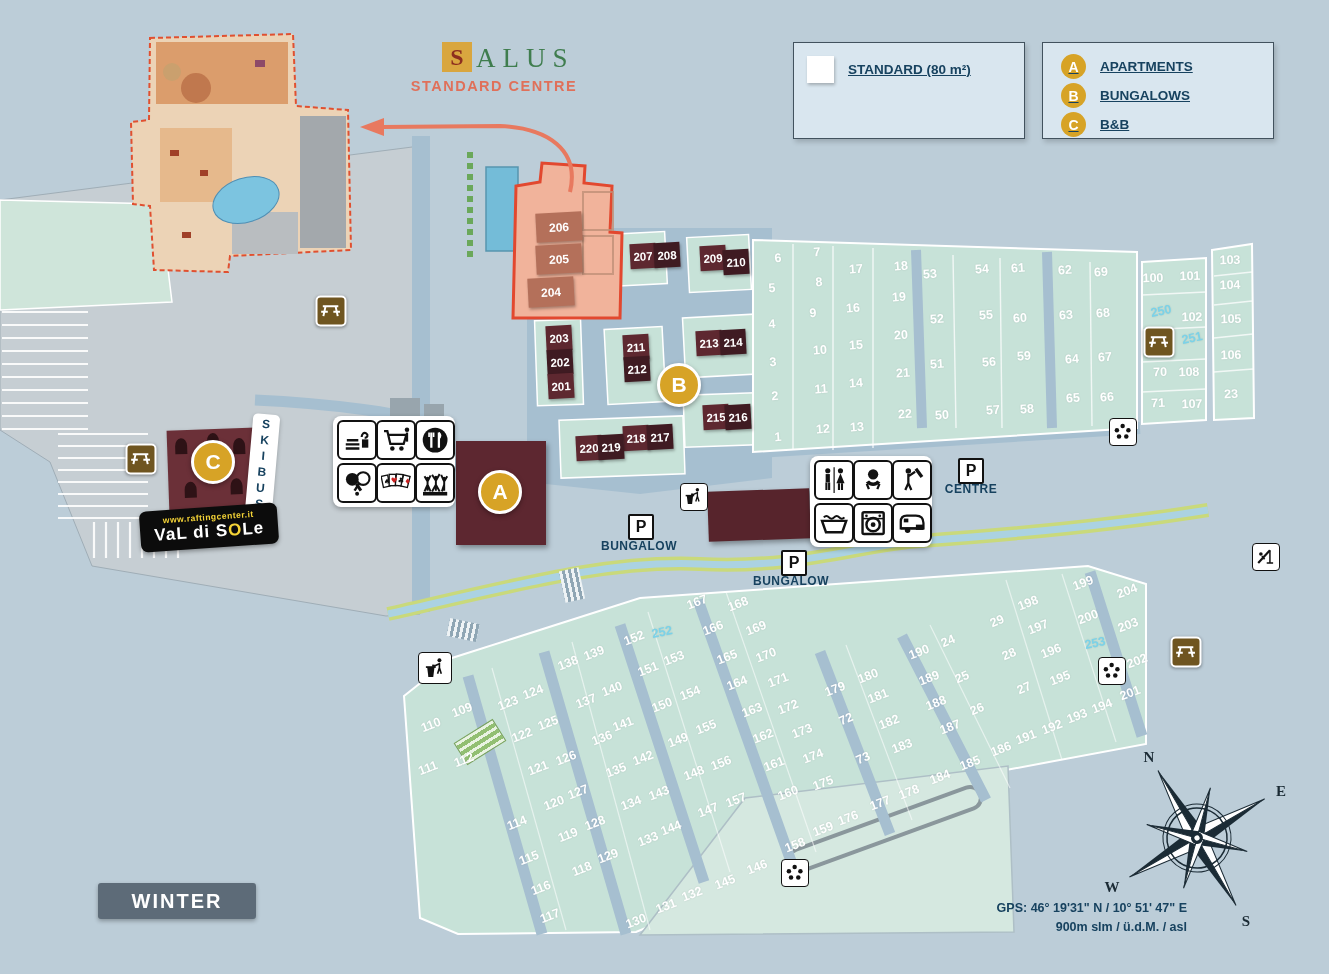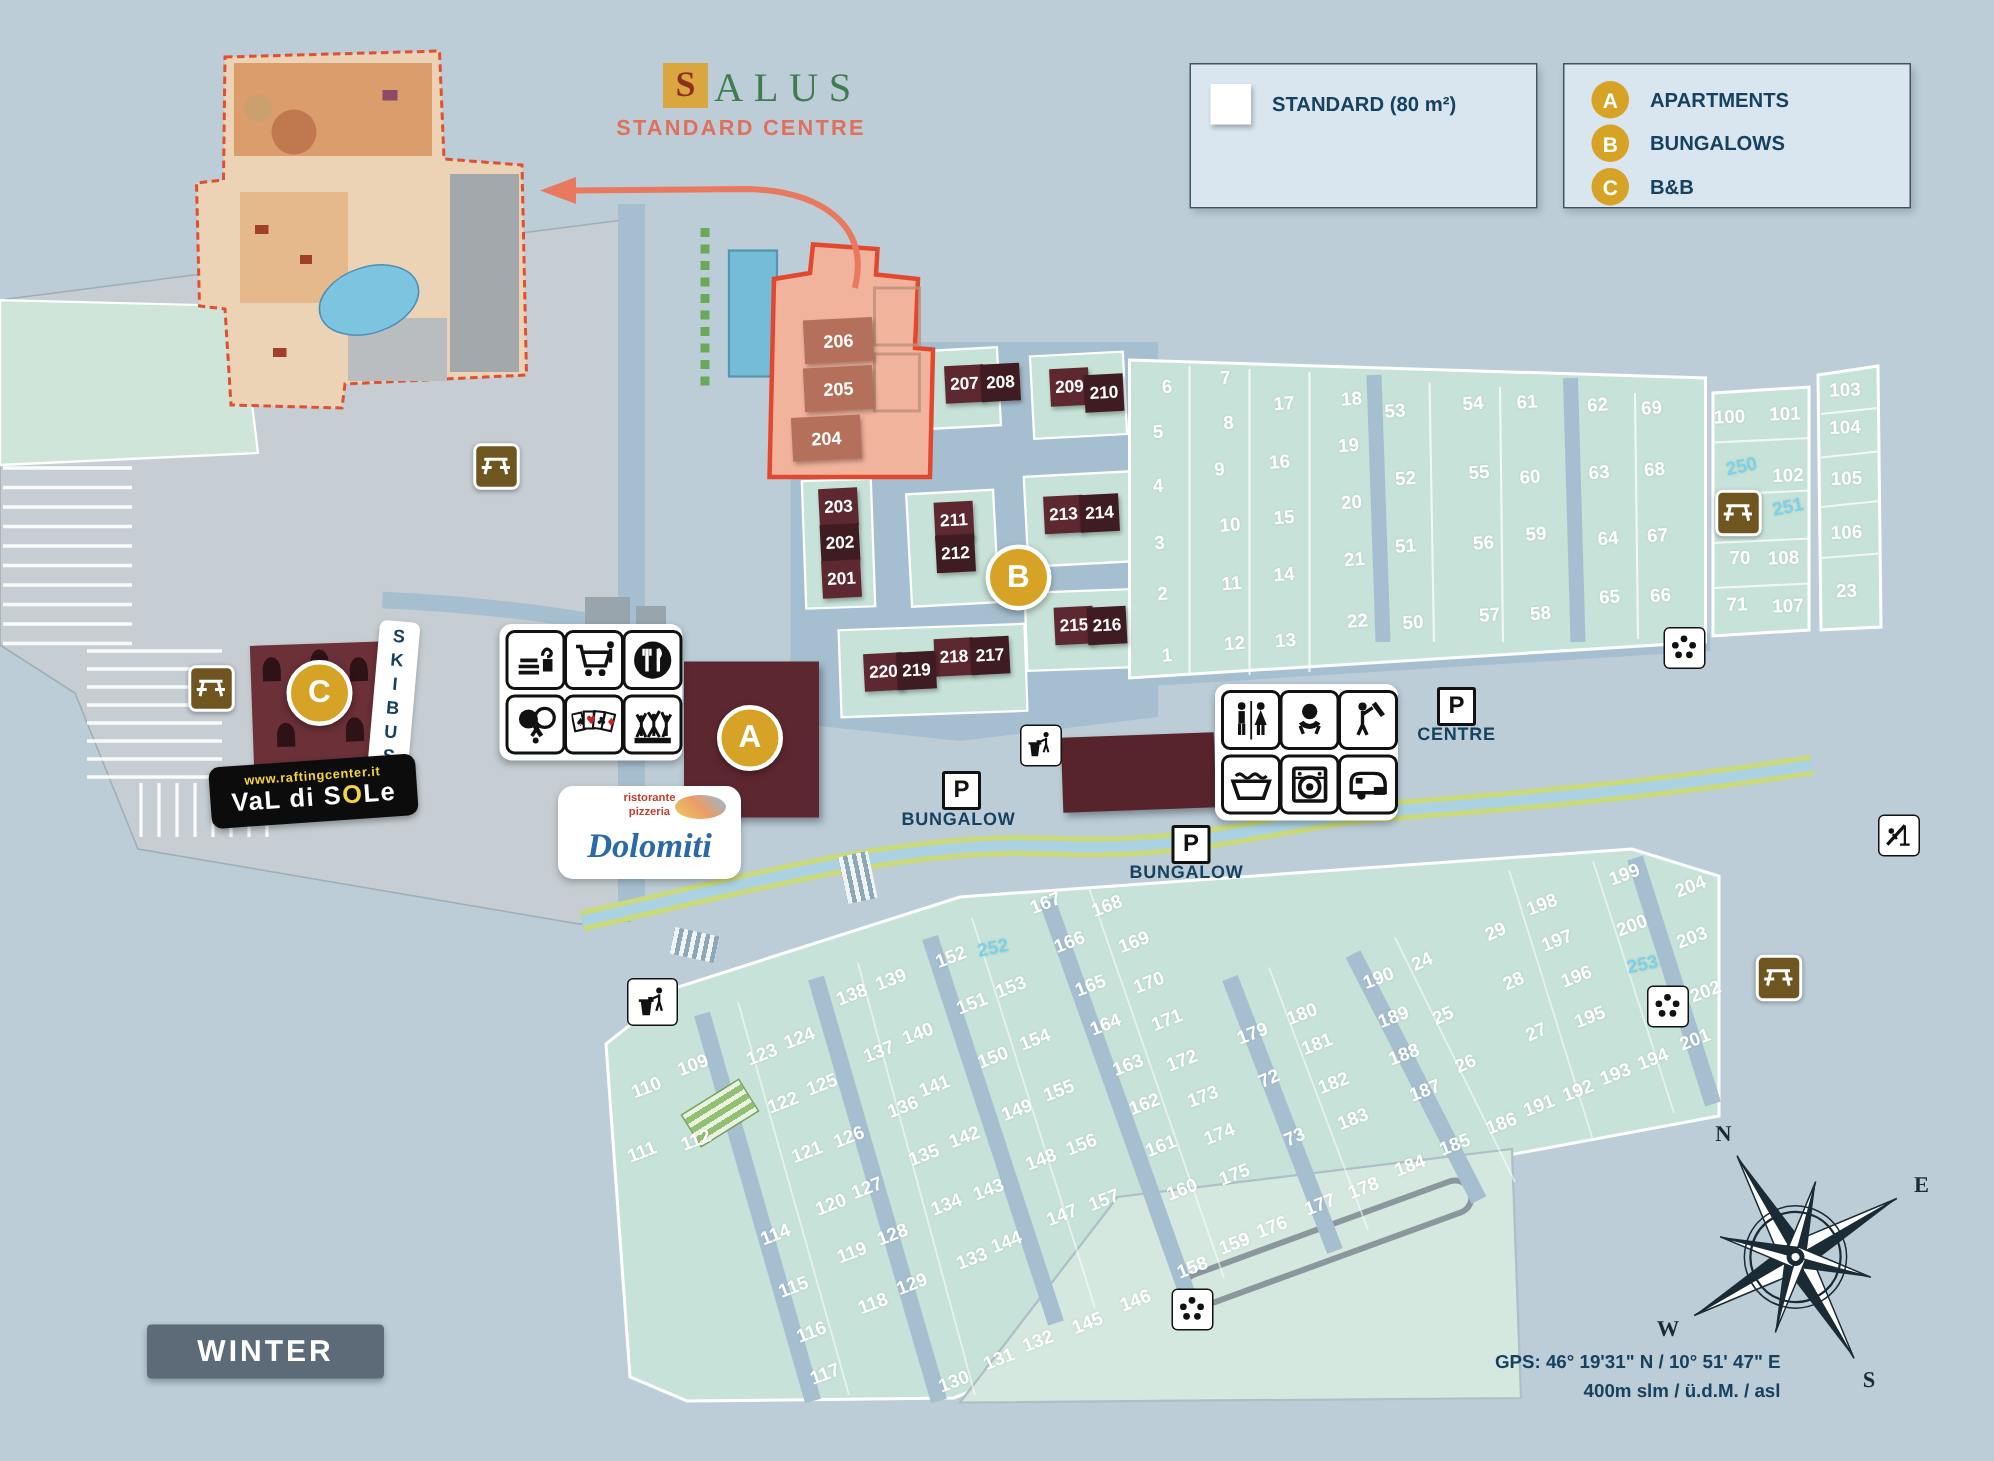--- a/index.html
+++ b/index.html
@@ -25,21 +25,21 @@
   .whitebox{background:#fff;border:1.5px solid #111;width:26px;height:26px;}
   .brownbox{background:#6f5520;border:2px solid #fff;width:27px;height:27px;border-radius:5px;box-shadow:0 1px 3px rgba(0,0,0,.3);}
   
   .panel{position:absolute;display:grid;grid-template-columns:repeat(3,36px);grid-gap:3px;background:#fff;
       padding:4px;border-radius:8px;box-shadow:0 2px 5px rgba(0,0,0,.3);}
   .panel .cell{width:36px;height:36px;background:#fff;border:2px solid #111;border-radius:6px;
       display:flex;align-items:center;justify-content:center;}
   .panel .cell svg{width:84%;height:84%;}
   
   .legendbox{position:absolute;background:#d9e6ef;border:1px solid #42525e;box-shadow:2px 3px 5px rgba(0,0,0,.18);}
-  .legendrow{display:flex;align-items:center;gap:14px;color:#17425f;font-weight:bold;font-size:13.5px;}
+  .legendrow{display:flex;align-items:center;gap:14px;color:#17425f;font-weight:bold;font-size:13.5px;text-decoration:underline;}
   .swatch{width:27px;height:27px;background:#fff;box-shadow:1px 2px 3px rgba(0,0,0,.25);}
   .lcirc{width:25px;height:25px;border-radius:50%;background:#d7a326;color:#fff;display:flex;align-items:center;
       justify-content:center;font-weight:bold;font-size:14px;flex:0 0 auto;}
   
   .psign{position:absolute;transform:translate(-50%,-50%);width:22px;height:22px;background:#fff;border:2px solid #111;
       display:flex;align-items:center;justify-content:center;font-weight:bold;font-size:16px;color:#111;border-radius:2px;}
   .maplabel{position:absolute;transform:translate(-50%,-50%);color:#17425f;font-weight:bold;font-size:12px;letter-spacing:.5px;white-space:nowrap;}
   
   #logo{position:absolute;left:408px;top:42px;width:180px;}
   .lrow{display:flex;align-items:flex-end;gap:4px;}
@@ -377,32 +377,26 @@
   <div class="psign" style="left:971px;top:471px;">P</div>
   <div class="maplabel" style="left:971px;top:489px;">CENTRE</div>
 
   <div id="skibus">SKIBUS</div>
 
   <div id="valdisole">
     <div class="url">www.raftingcenter.it</div>
     <div class="name"><span>VaL di S</span><span class="o">O</span><span>Le</span></div>
   </div>
 
-  <div id="dolomiti">
-    <div class="pre"><span>ristorante</span><br>
-      <span>pizzeria</span></div>
-    <div class="blob"></div>
-    <div class="name">Dolomiti</div>
-  </div>
 
   <div id="winter">WINTER</div>
 
   <div id="gps">
     <div>GPS:  46° 19'31" N / 10° 51' 47" E</div>
-    <div>400m slm / ü.d.M. / asl</div>
+    <div>900m slm / ü.d.M. / asl</div>
   </div>
 
   <span class="compassletter" style="left:1149px;top:757px;">N</span>
   <span class="compassletter" style="left:1281px;top:791px;">E</span>
   <span class="compassletter" style="left:1246px;top:921px;">S</span>
   <span class="compassletter" style="left:1112px;top:887px;">W</span>
 
   <div id="pitches">
       <div class="pn" style="left: 778px; top: 258px; --r: -4deg;">6</div>
       <div class="pn" style="left: 817px; top: 252px; --r: -4deg;">7</div>

